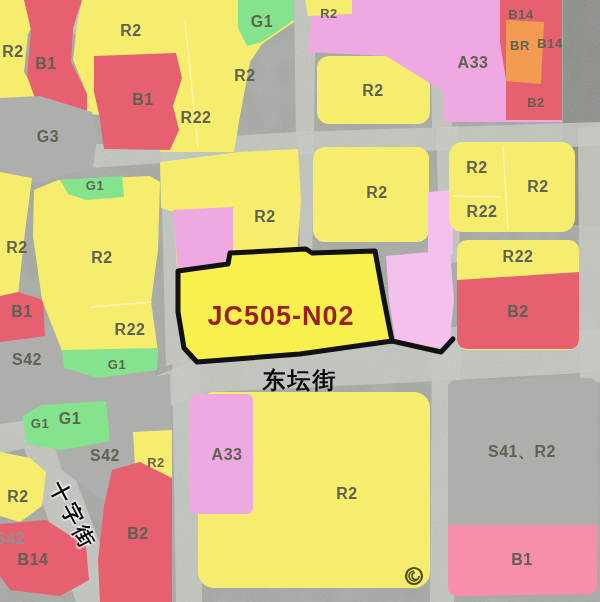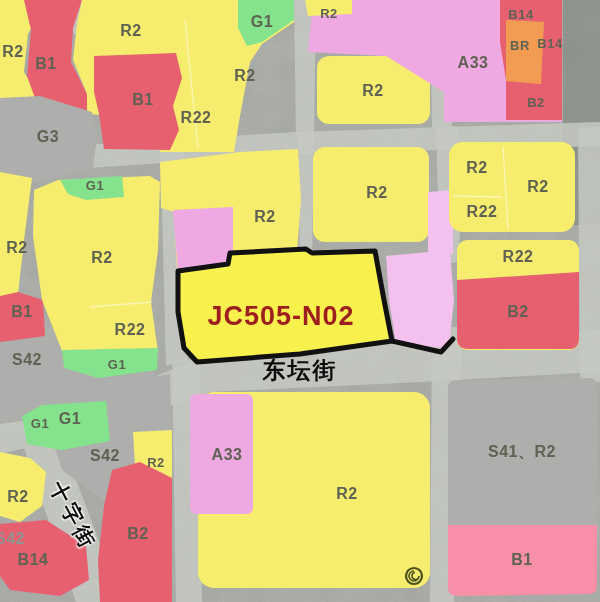--- a/index.html
+++ b/index.html
@@ -155,16 +155,16 @@
 <div class="lbl" style="left:18px;top:497px">R2</div>
 <div class="lbl dim" style="left:10px;top:539px">S42</div>
 <div class="lbl" style="left:33px;top:560px">B14</div>
 <div class="lbl" style="left:138px;top:534px">B2</div>
 <div class="lbl" style="left:227px;top:455px">A33</div>
 <div class="lbl" style="left:347px;top:494px">R2</div>
 <div class="lbl" style="left:522px;top:452px">S41、R2</div>
 <div class="lbl" style="left:522px;top:560px">B1</div>
 
 <div class="hl-label" style="left:281px;top:316px">JC505-N02</div>
-<div class="street-h" style="left:300px;top:370px">东坛街</div>
+<div class="street-h" style="left:300px;top:380px">东坛街</div>
 <div class="street-d" style="left:73px;top:516px">十字街</div>
 
 </div>
 
 </body></html>

